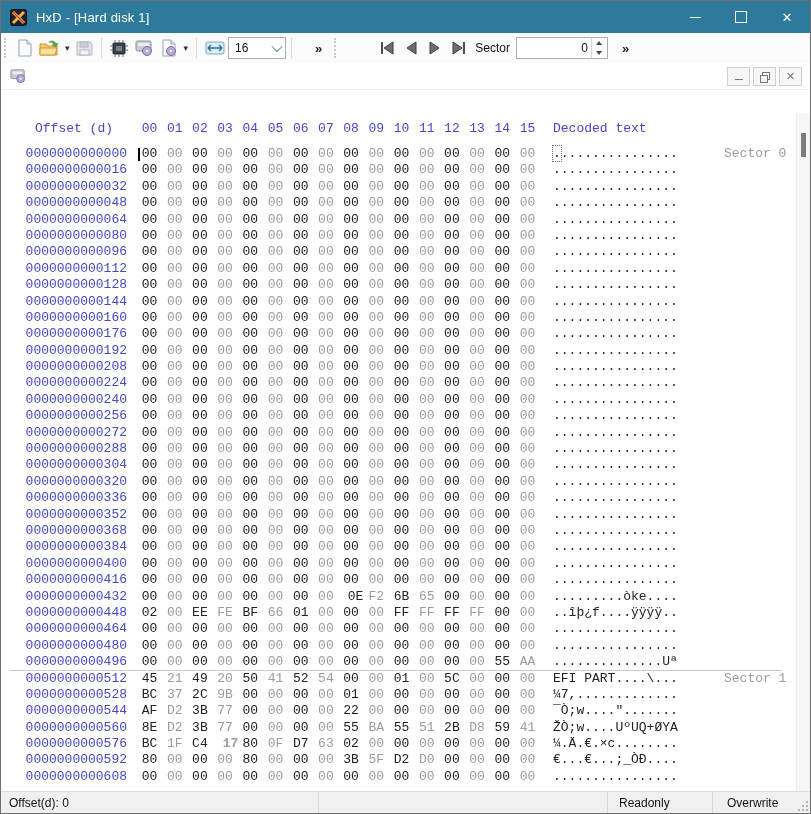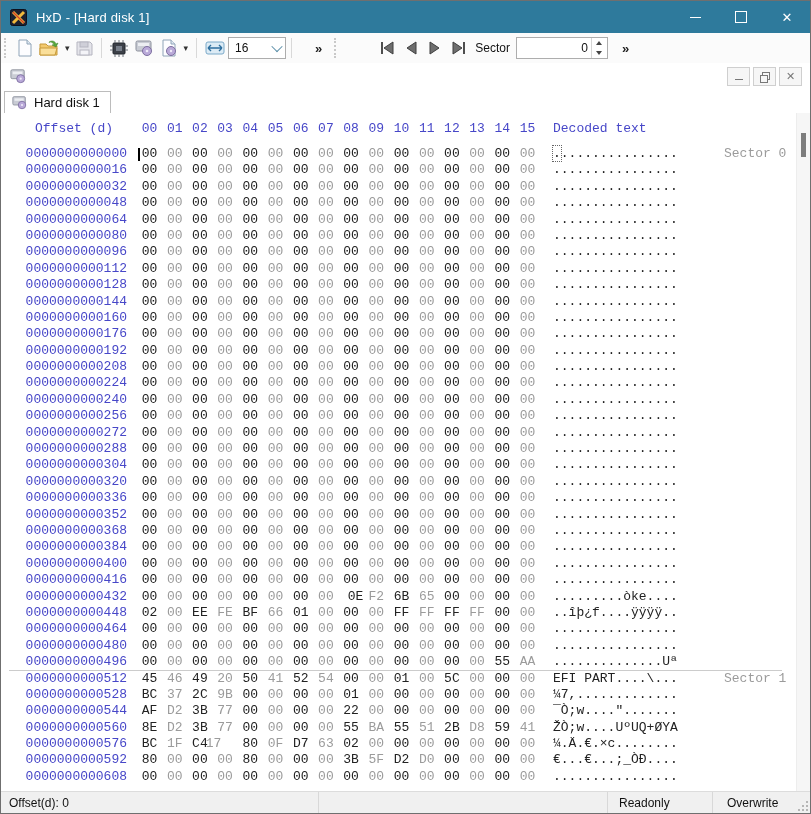--- a/index.html
+++ b/index.html
@@ -216,31 +216,20 @@
         </div>
       <div class="mdibtn">
           <span class="mg-restore"></span>
         </div>
       <div class="mdibtn">
           <span class="mg-close">✕</span>
         </div>
     </div>
   </div>
 
-  <div class="tabbar">
-    <div class="tab">
-      <svg width="17" height="15" viewBox="0 0 20 18">
-          <rect x="2" y="2" width="15" height="10" rx="1.5" fill="#c9ccd4" stroke="#8c909c"></rect>
-          <rect x="4" y="4" width="11" height="3" fill="#eceef2"></rect>
-          <circle cx="13" cy="12" r="4.5" fill="#b9a9d8" stroke="#7d6fa0"></circle>
-          <circle cx="13" cy="12" r="1.3" fill="#efeaf8"></circle>
-        </svg>
-      <span>Hard disk 1</span>
-    </div>
-  </div>
 
   <div class="hexarea">
     <div class="hexhdr">
       <span class="off">Offset (d)</span>
       <span><span class="byte" style="left: 136px;">00</span><span class="byte" style="left: 161.2px;">01</span><span class="byte" style="left: 186.4px;">02</span><span class="byte" style="left: 211.6px;">03</span><span class="byte" style="left: 236.8px;">04</span><span class="byte" style="left: 262px;">05</span><span class="byte" style="left: 287.2px;">06</span><span class="byte" style="left: 312.4px;">07</span><span class="byte" style="left: 337.6px;">08</span><span class="byte" style="left: 362.8px;">09</span><span class="byte" style="left: 388px;">10</span><span class="byte" style="left: 413.2px;">11</span><span class="byte" style="left: 438.4px;">12</span><span class="byte" style="left: 463.6px;">13</span><span class="byte" style="left: 488.8px;">14</span><span class="byte" style="left: 514px;">15</span></span>
       <span class="dechdr">Decoded text</span>
     </div>
     <div class="hexrows">
         <div class="hexrow">
           <span class="off">0000000000000</span>
@@ -880,21 +869,21 @@
           <span class="byte odd" style="left: 413.2px;">00</span>
           <span class="byte even" style="left: 438.4px;">00</span>
           <span class="byte odd" style="left: 463.6px;">00</span>
           <span class="byte even" style="left: 488.8px;">55</span>
           <span class="byte odd" style="left: 514px;">AA</span>
           <span class="decoded">..............Uª</span>
         </div>
         <div class="hexrow sector-start">
           <span class="off">0000000000512</span>
           <span class="byte even" style="left: 136px;">45</span>
-          <span class="byte odd" style="left: 161.2px;">46</span>
+          <span class="byte odd" style="left: 161.2px;">21</span>
           <span class="byte even" style="left: 186.4px;">49</span>
           <span class="byte odd" style="left: 211.6px;">20</span>
           <span class="byte even" style="left: 236.8px;">50</span>
           <span class="byte odd" style="left: 262px;">41</span>
           <span class="byte even" style="left: 287.2px;">52</span>
           <span class="byte odd" style="left: 312.4px;">54</span>
           <span class="byte even" style="left: 337.6px;">00</span>
           <span class="byte odd" style="left: 362.8px;">00</span>
           <span class="byte even" style="left: 388px;">01</span>
           <span class="byte odd" style="left: 413.2px;">00</span>
@@ -963,21 +952,21 @@
           <span class="byte odd" style="left: 463.6px;">D8</span>
           <span class="byte even" style="left: 488.8px;">59</span>
           <span class="byte odd" style="left: 514px;">41</span>
           <span class="decoded">ŽÒ;w....UºUQ+ØYA</span>
         </div>
         <div class="hexrow">
           <span class="off">0000000000576</span>
           <span class="byte even" style="left: 136px;">BC</span>
           <span class="byte odd" style="left: 161.2px;">1F</span>
           <span class="byte even" style="left: 186.4px;">C4</span>
-          <span class="byte odd" style="left: 200px;">17</span>
+          <span class="byte odd" style="left: 217px; font-weight: bold;">17</span>
           <span class="byte even" style="left: 236.8px;">80</span>
           <span class="byte odd" style="left: 262px;">0F</span>
           <span class="byte even" style="left: 287.2px;">D7</span>
           <span class="byte odd" style="left: 312.4px;">63</span>
           <span class="byte even" style="left: 337.6px;">02</span>
           <span class="byte odd" style="left: 362.8px;">00</span>
           <span class="byte even" style="left: 388px;">00</span>
           <span class="byte odd" style="left: 413.2px;">00</span>
           <span class="byte even" style="left: 438.4px;">00</span>
           <span class="byte odd" style="left: 463.6px;">00</span>

